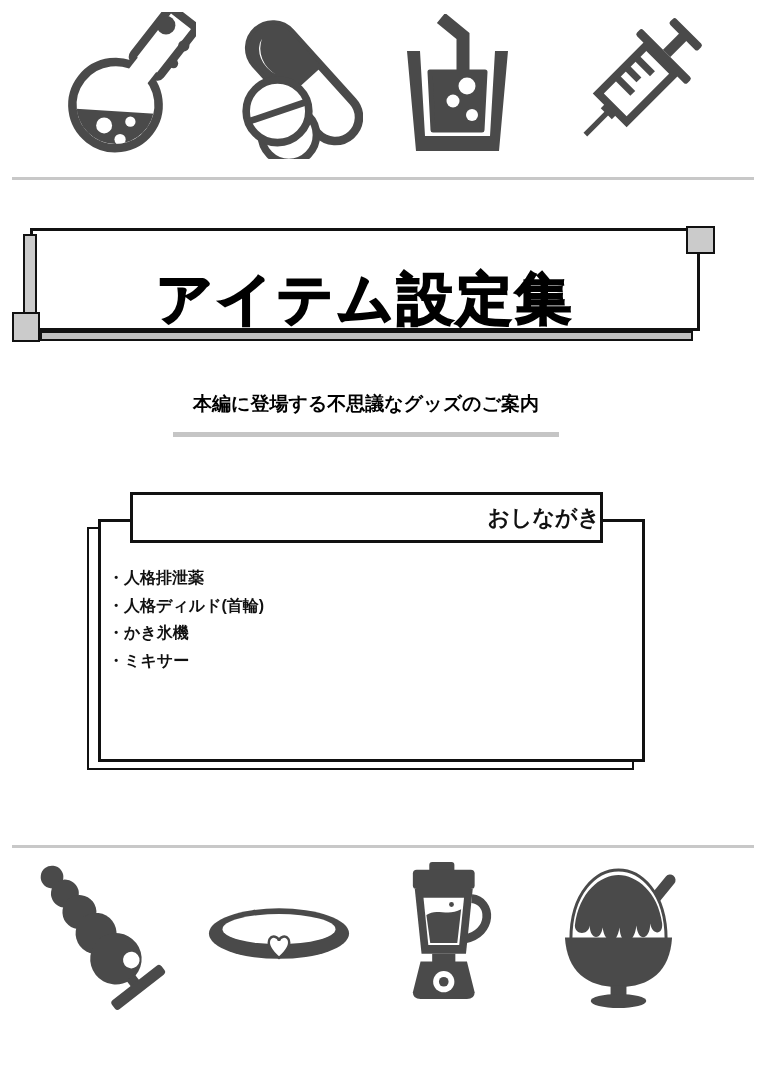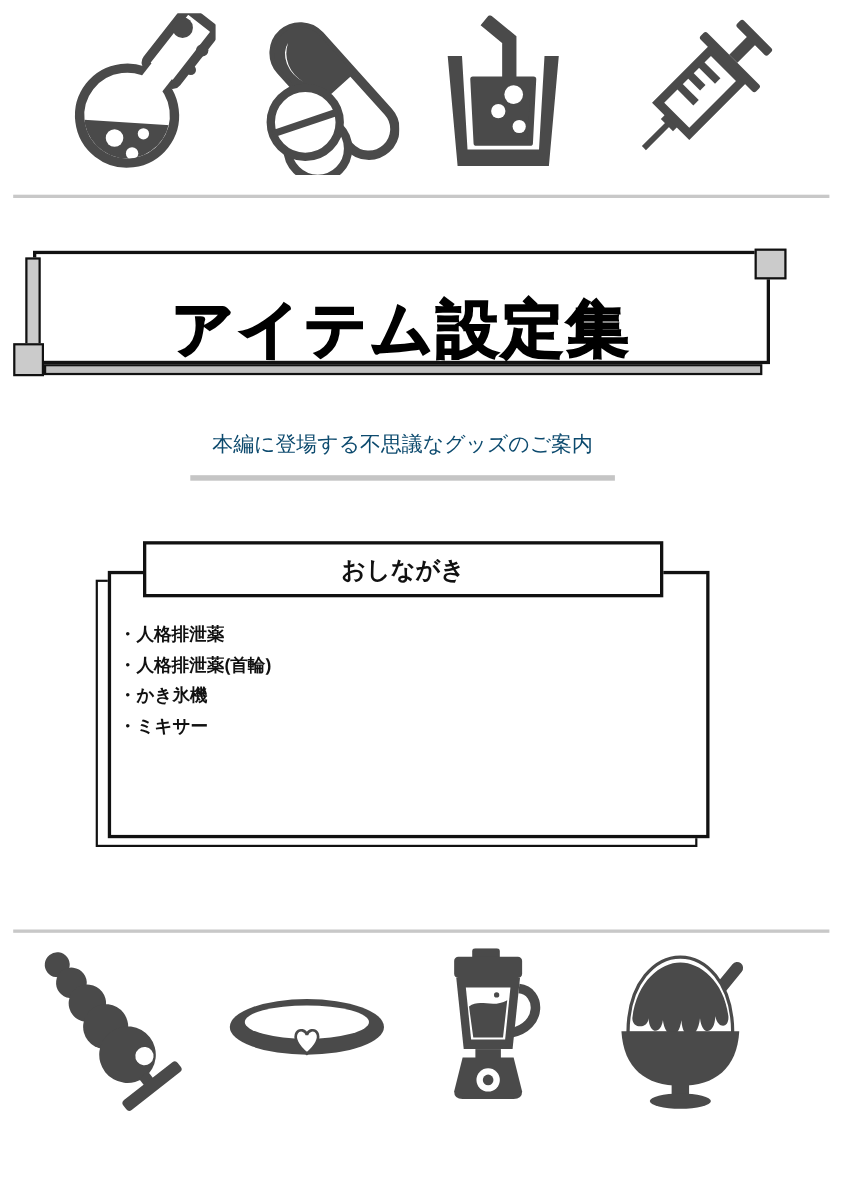--- a/index.html
+++ b/index.html
@@ -36,31 +36,31 @@
   .banner-sq-tr { left: 686px; top: 226px; width: 29px; height: 28px; }
   .banner-sq-bl { left: 12px;  top: 312px; width: 28px; height: 30px; }
   .banner-shadow {
     left: 40px; top: 331px; width: 653px; height: 10px;
     background: var(--shadow-gray, #c0c0c0); border: 2px solid var(--ink, #111); z-index: 1;
   }
 
   
   .subtitle {
     left: 150px; top: 391px; width: 432px; text-align: center;
-    font-size: 19px; font-weight: 400; color: #0c4a6e;
+    font-size: 19px; font-weight: 700; color: #000000;
   }
   .subtitle-underline { left: 173px; top: 432px; width: 386px; height: 5px; background: var(--underline-gray, #c5c5c5); }
 
   
   .menu-back  { left: 87px; top: 527px; width: 547px; height: 243px; background: #fff; border: 2px solid var(--ink, #111); z-index: 1; }
   .menu-front { left: 98px; top: 519px; width: 547px; height: 243px; background: #fff; border: 3px solid var(--ink, #111); z-index: 2; }
   .menu-header {
     left: 130px; top: 492px; width: 473px; height: 51px;
     background: #fff; border: 3px solid var(--ink, #111); z-index: 3;
-    display: flex; align-items: center; justify-content: center;
+    display: flex; align-items: center; justify-content: flex-end;
     font-size: 22px; font-weight: 600;
   }
   .menu-list { left: 108px; top: 564px; width: 525px; z-index: 4; }
   .menu-item {
     font-size: 16px; font-weight: 600; line-height: 27.7px;
     white-space: nowrap; color: #111;
   }
 
   
   .flask-icon   { left: 46px;  top: 12px;  width: 150px; height: 150px; }
@@ -155,21 +155,21 @@
   <div class="abs subtitle">本編に登場する不思議なグッズのご案内</div>
   <div class="abs subtitle-underline"></div>
 
   <div class="abs menu-back"></div>
   <div class="abs menu-front"></div>
   <div class="abs menu-header">
     <span>おしながき</span>
   </div>
   <div class="abs menu-list">
       <div class="menu-item">・人格排泄薬</div>
-      <div class="menu-item">・人格排泄薬(首輪)</div>
+      <div class="menu-item">・人格ディルド(首輪)</div>
       <div class="menu-item">・かき氷機</div>
       <div class="menu-item">・ミキサー</div>
     </div>
 
   <div class="abs divider divider-bottom"></div>
 
   <div class="abs icon beads-icon">
     <svg viewBox="0 0 172 174" fill="currentColor">
       <g transform="rotate(-38 80 80)">
         <circle cx="80" cy="6" r="13"></circle>

